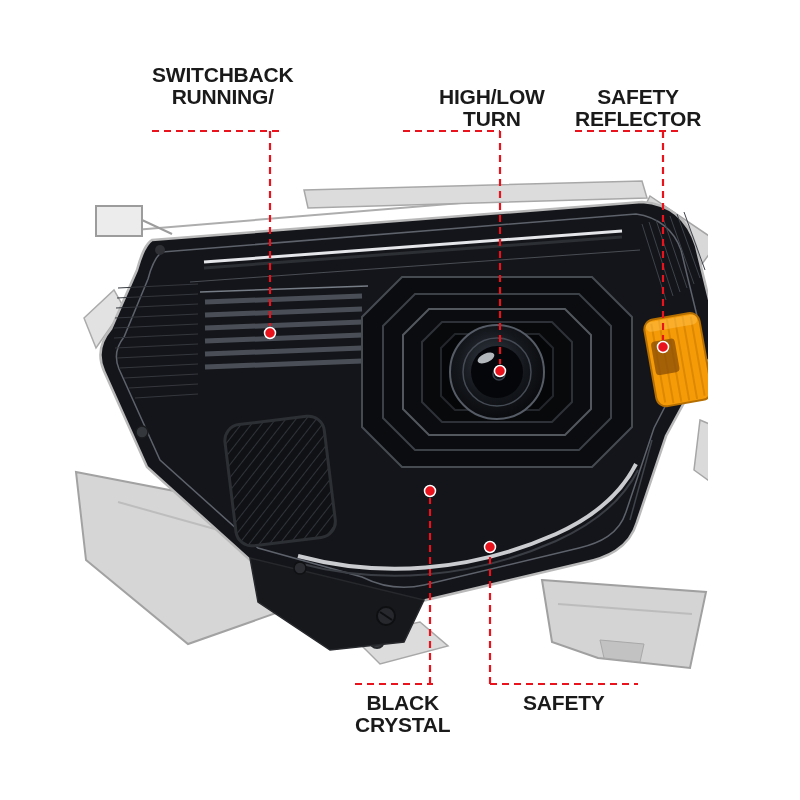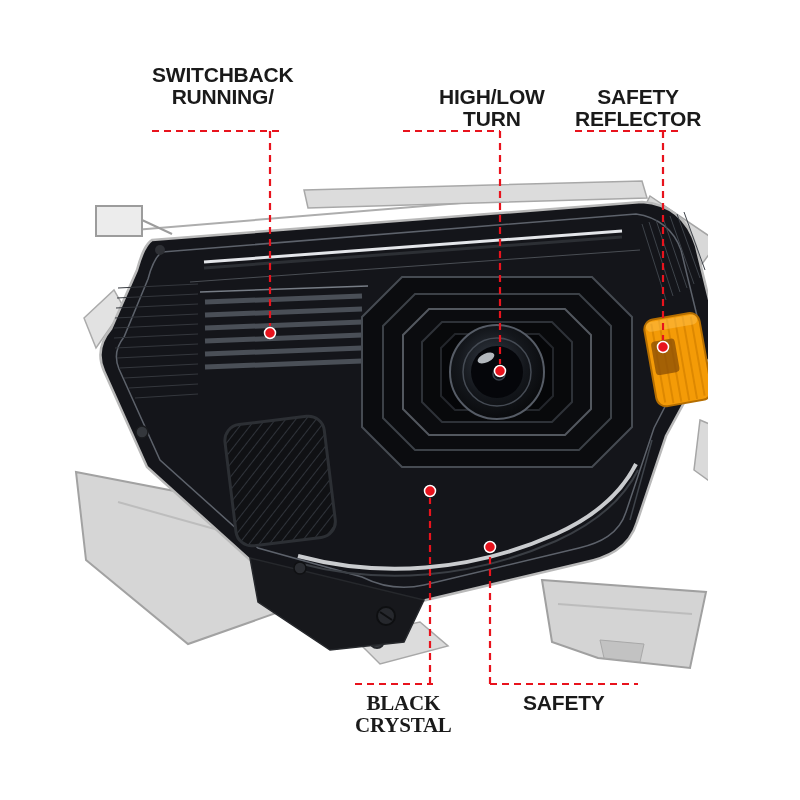--- a/index.html
+++ b/index.html
@@ -182,21 +182,21 @@
   <div class="callout" style="left:403px;top:86px;margin-left:36px;">
     <span>HIGH/LOW</span>
     <span>TURN</span>
   </div>
 
   <div class="callout" style="left:575px;top:86px;">
     <span>SAFETY</span>
     <span>REFLECTOR</span>
   </div>
 
-  <div class="callout" style="left:355px;top:692px;font-family:Liberation Serif, serif;">
+  <div class="callout" style="left:355px;top:692px;">
     <span>BLACK</span>
     <span>CRYSTAL</span>
   </div>
 
   <div class="callout" style="left:523px;top:692px;">
     <span>SAFETY</span>
   </div>
 
 </div>
 

